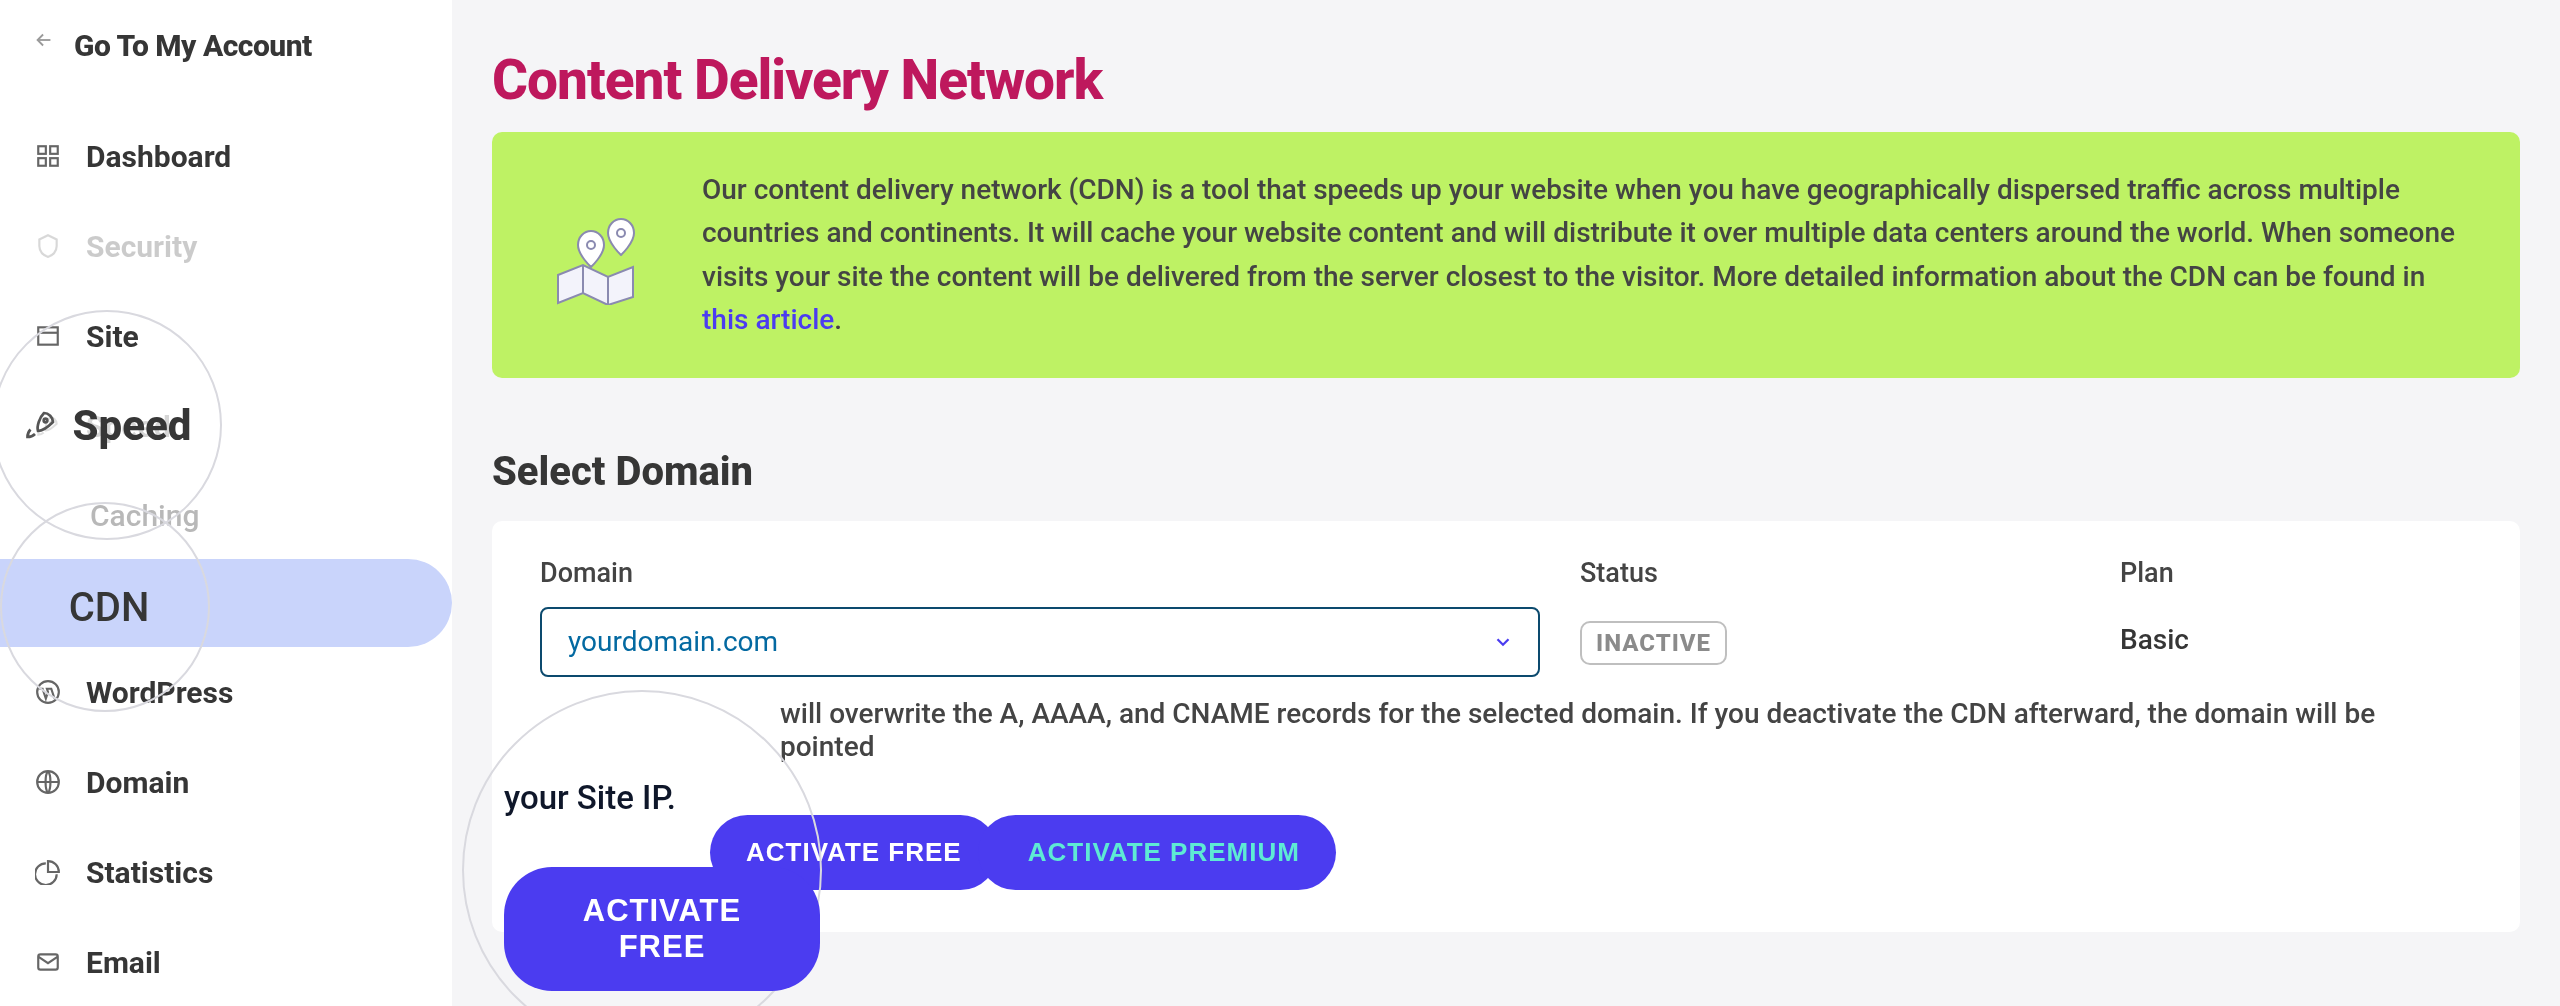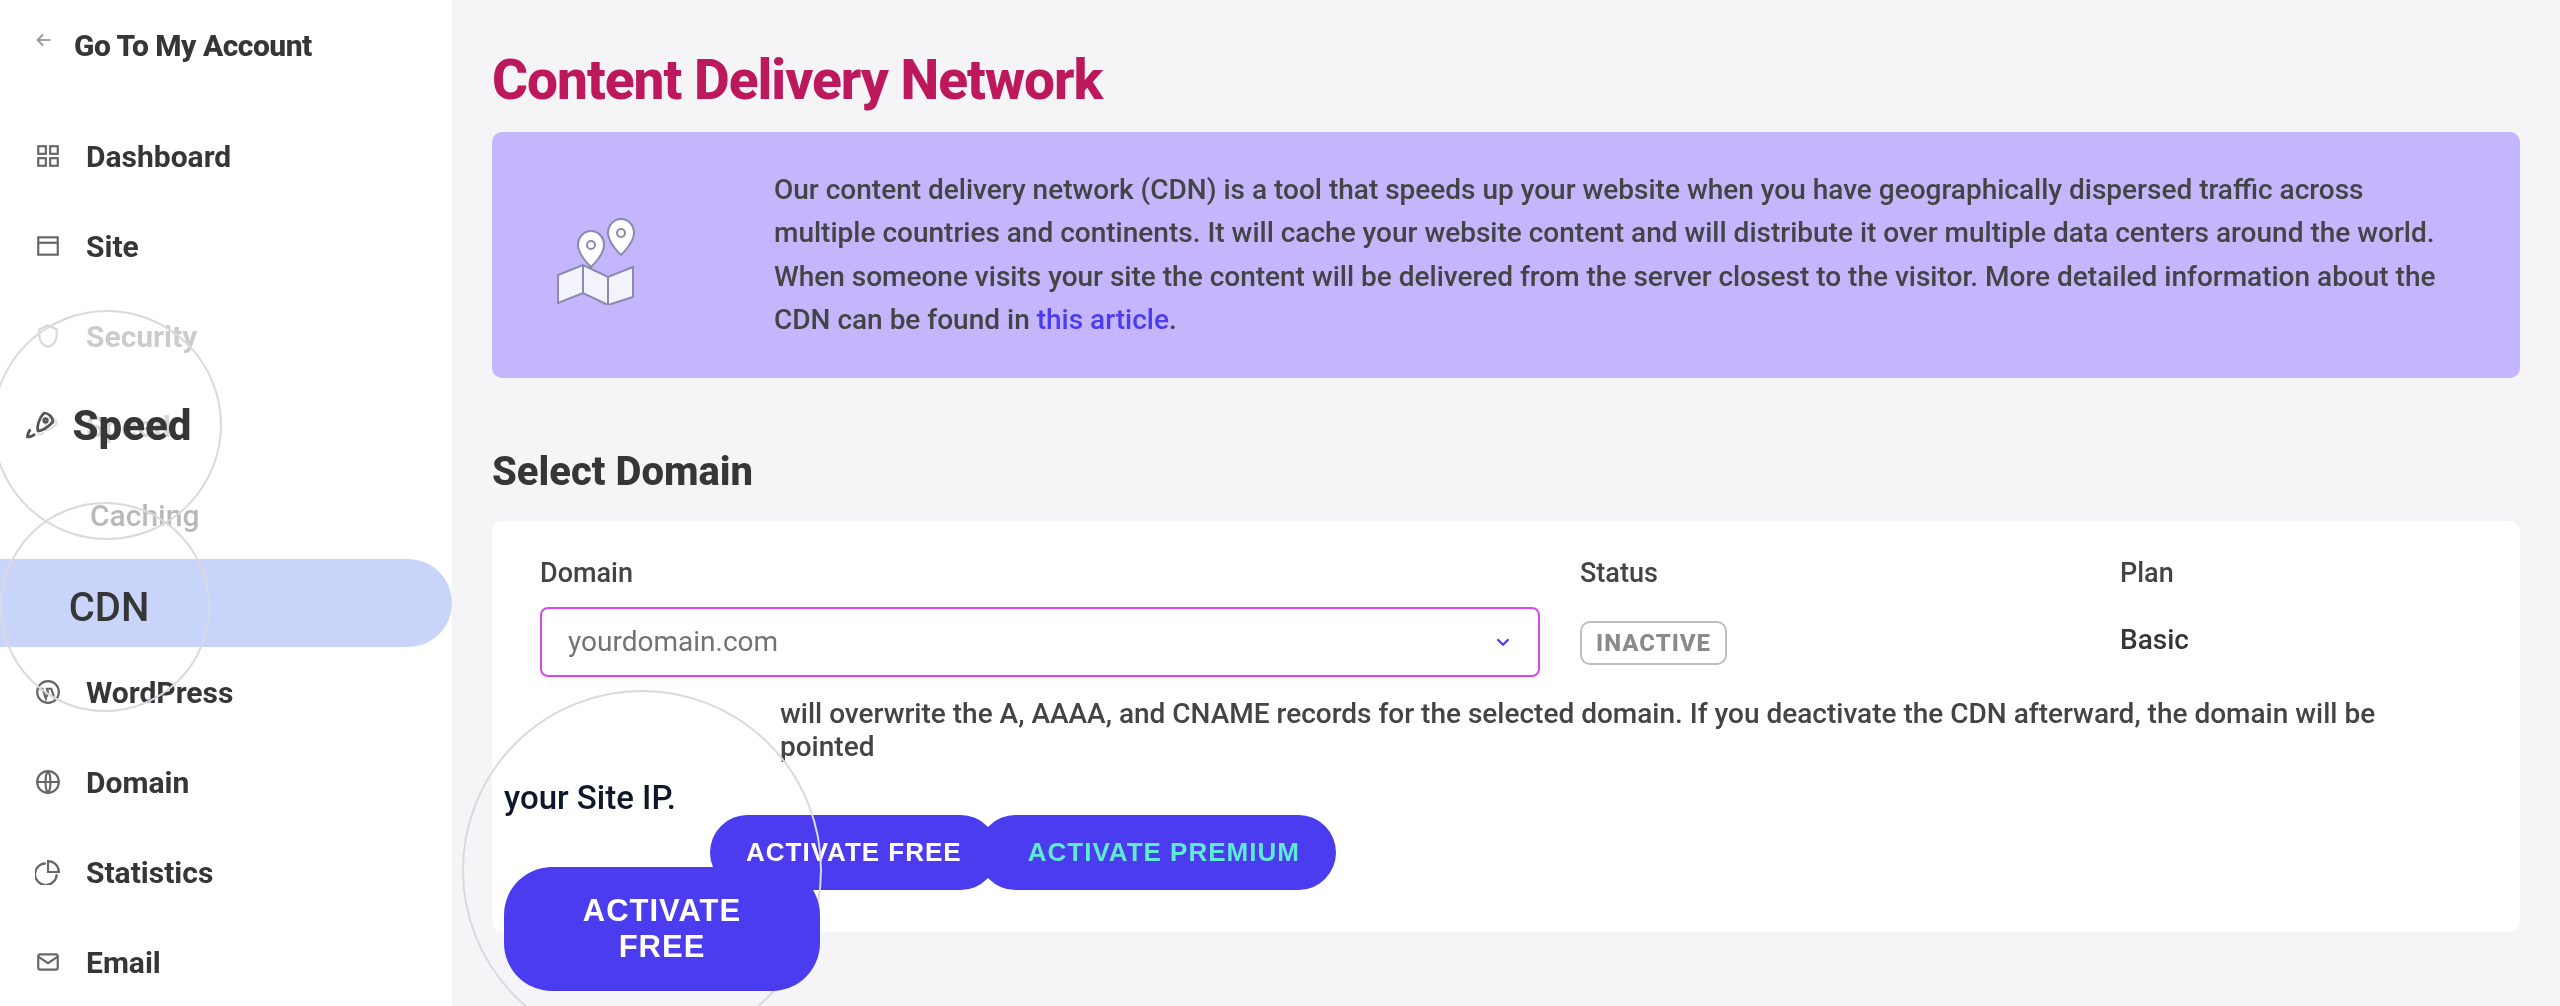--- a/index.html
+++ b/index.html
@@ -134,25 +134,25 @@
     padding: 48px 40px 0 40px;
   }
   .page-title{
     font-size:55px;
     font-weight:800;
     letter-spacing:-1px;
     color:#be185d;
     margin-bottom:20px;
   }
   .intro-card{
-    background:#c4b5fd;
+    background:#bef264;
     border-radius:10px;
     padding:36px 60px 36px 56px;
     display:flex;
-    gap:116px;
+    gap:44px;
     align-items:center;
   }
   .intro-card .map-ill{
     width:150px;
     display:flex;align-items:center;justify-content:center;
     color:#8f8fb0;
   }
   .intro-card p{
     font-size:28px;
     line-height:1.55;
@@ -185,27 +185,27 @@
   .col-status{ flex:0 0 500px; }
   .col-plan  { flex:1; }
   .col-head{
     font-size:27px;
     font-weight:500;
     color:#444;
     margin-bottom:18px;
   }
   .domain-select{
     position:relative;
-    border:2px solid #d946ef;
+    border:2px solid #0c4a6e;
     border-radius:8px;
     height:70px;
     display:flex;align-items:center;
     padding:0 26px;
     font-size:28px;
-    color:#737373;
+    color:#0369a1;
     cursor:pointer;
   }
   .domain-select .chev{
     position:absolute;right:24px;top:50%;transform:translateY(-50%);
     color:#4b3cf0;
   }
   .status-badge{
     display:inline-block;
     border:2px solid #bfbfbf;
     color:#8b8b8b;
@@ -267,37 +267,37 @@
       <svg width="26" height="26" viewBox="0 0 24 24" fill="none" stroke="currentColor" stroke-width="2">
           <rect x="3" y="3" width="7" height="7"></rect>
           <rect x="14" y="3" width="7" height="7"></rect>
           <rect x="3" y="14" width="7" height="7"></rect>
           <rect x="14" y="14" width="7" height="7"></rect>
         </svg>
     </span>
     <span>Dashboard</span>
   </div>
 
+  <div class="nav-item" style="opacity:.25">
+    <span class="nav-icon">
+      <svg width="26" height="26" viewBox="0 0 24 24" fill="none" stroke="currentColor" stroke-width="2">
+          <path d="M12 2l8 4v6c0 5-3.5 9-8 10-4.5-1-8-5-8-10V6l8-4z"></path>
+        </svg>
+    </span>
+    <span>Security</span>
+  </div>
+
   <div class="nav-item">
     <span class="nav-icon">
       <svg width="26" height="26" viewBox="0 0 24 24" fill="none" stroke="currentColor" stroke-width="2">
           <rect x="3" y="4" width="18" height="16"></rect>
           <path d="M3 9h18"></path>
         </svg>
     </span>
     <span>Site</span>
-  </div>
-
-  <div class="nav-item" style="opacity:.25">
-    <span class="nav-icon">
-      <svg width="26" height="26" viewBox="0 0 24 24" fill="none" stroke="currentColor" stroke-width="2">
-          <path d="M12 2l8 4v6c0 5-3.5 9-8 10-4.5-1-8-5-8-10V6l8-4z"></path>
-        </svg>
-    </span>
-    <span>Security</span>
   </div>
 
   <div class="nav-item" style="opacity:.2">
     <span class="nav-icon">
       <svg width="26" height="26" viewBox="0 0 24 24" fill="none" stroke="currentColor" stroke-width="2">
           <path d="M5 15c-2 2-2 5-2 5s3 0 5-2"></path>
           <path d="M14 4c3 0 6 3 6 6-3 3-7 6-10 6-1-3 1-9 4-12z"></path>
           <circle cx="15" cy="9" r="1"></circle>
         </svg>
     </span>

